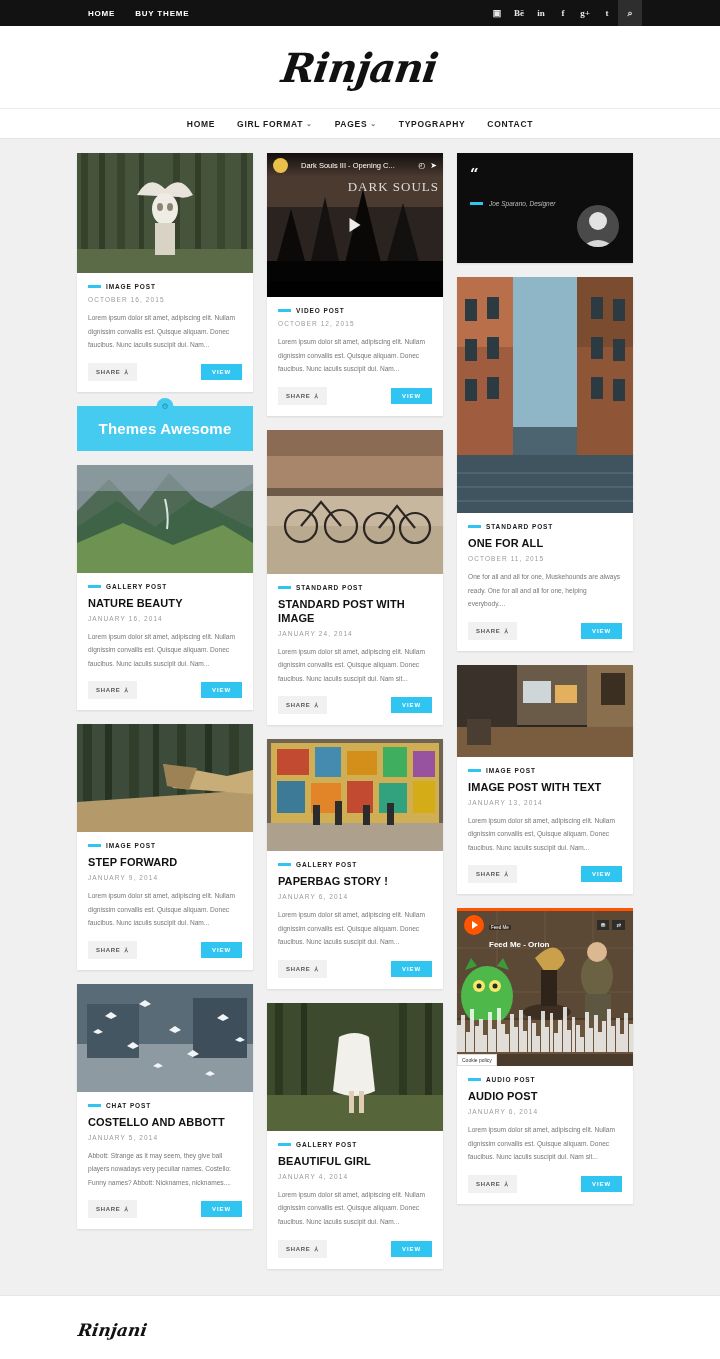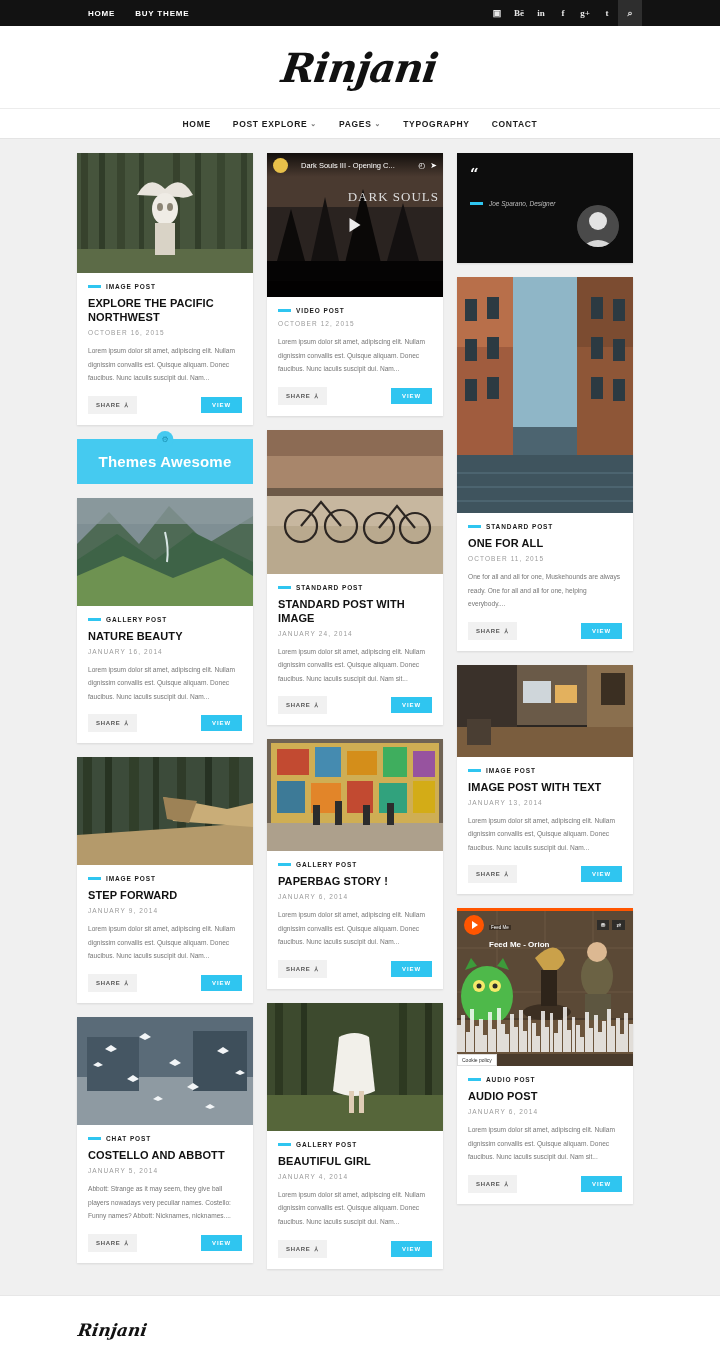--- a/index.html
+++ b/index.html
@@ -221,21 +221,21 @@
     z-index: 4; cursor: pointer;
   }
   .vid-ctrl {
     position: absolute; left: 0; right: 0; bottom: 0; height: 16px;
     background: rgba(0,0,0,0.55); z-index: 3;
     display: flex; align-items: center; padding: 0 5px;
   }
   .darksouls-wm {
     position: absolute; right: 4px; top: 26px;
     color: #ddd; font-family: "Liberation Serif", serif; font-size: 13px;
-    letter-spacing: 1px; z-index: 2; margin-top: 10px;
+    letter-spacing: 1px; z-index: 2;
   }
 
   
   .sc { position: relative; overflow: hidden; height: 158px; }
   .sc-top { position: absolute; top: 0; left: 0; right: 0; height: 3px; background: #f50; z-index: 4; }
   .sc-head { position: absolute; top: 7px; left: 7px; display: flex; align-items: flex-start; gap: 5px; z-index: 4; }
   .sc-play {
     width: 20px; height: 20px; border-radius: 50%; background: #f50;
     display: flex; align-items: center; justify-content: center;
   }
@@ -283,21 +283,21 @@
 
 <header class="logo-header">
   <div class="logo">Rinjani</div>
 </header>
 
 <nav class="mainnav">
   <a href="#">
       <span>HOME</span>
     </a>
   <a href="#">
-      <span>POST EXPLORE</span>
+      <span>GIRL FORMAT</span>
       <span class="caret">⌄</span>
     </a>
   <a href="#">
       <span>PAGES</span>
       <span class="caret">⌄</span>
     </a>
   <a href="#">
       <span>TYPOGRAPHY</span>
     </a>
   <a href="#">
@@ -330,21 +330,20 @@
             <ellipse cx="83" cy="54" rx="3" ry="4" fill="#8c8575"></ellipse>
               <ellipse cx="93" cy="54" rx="3" ry="4" fill="#8c8575"></ellipse>
             <rect x="78" y="70" width="20" height="32" fill="#d9d3c6"></rect>
           </svg>
         </div>
         <div class="card-body">
           <div class="cat">
               <i class="bar"></i>
               <span class="txt">IMAGE POST</span>
             </div>
-          <h3>EXPLORE THE PACIFIC NORTHWEST</h3>
           <div class="date">OCTOBER 16, 2015</div>
           <p class="excerpt">Lorem ipsum dolor sit amet,  adipiscing elit. Nullam dignissim convallis est. Quisque aliquam. Donec faucibus. Nunc iaculis suscipit dui. Nam...</p>
           <div class="card-actions">
             <button class="share-btn">
                 <span>SHARE</span>
                 <span>⅄</span>
               </button>
             <button class="view-btn">VIEW</button>
           </div>
         </div>

